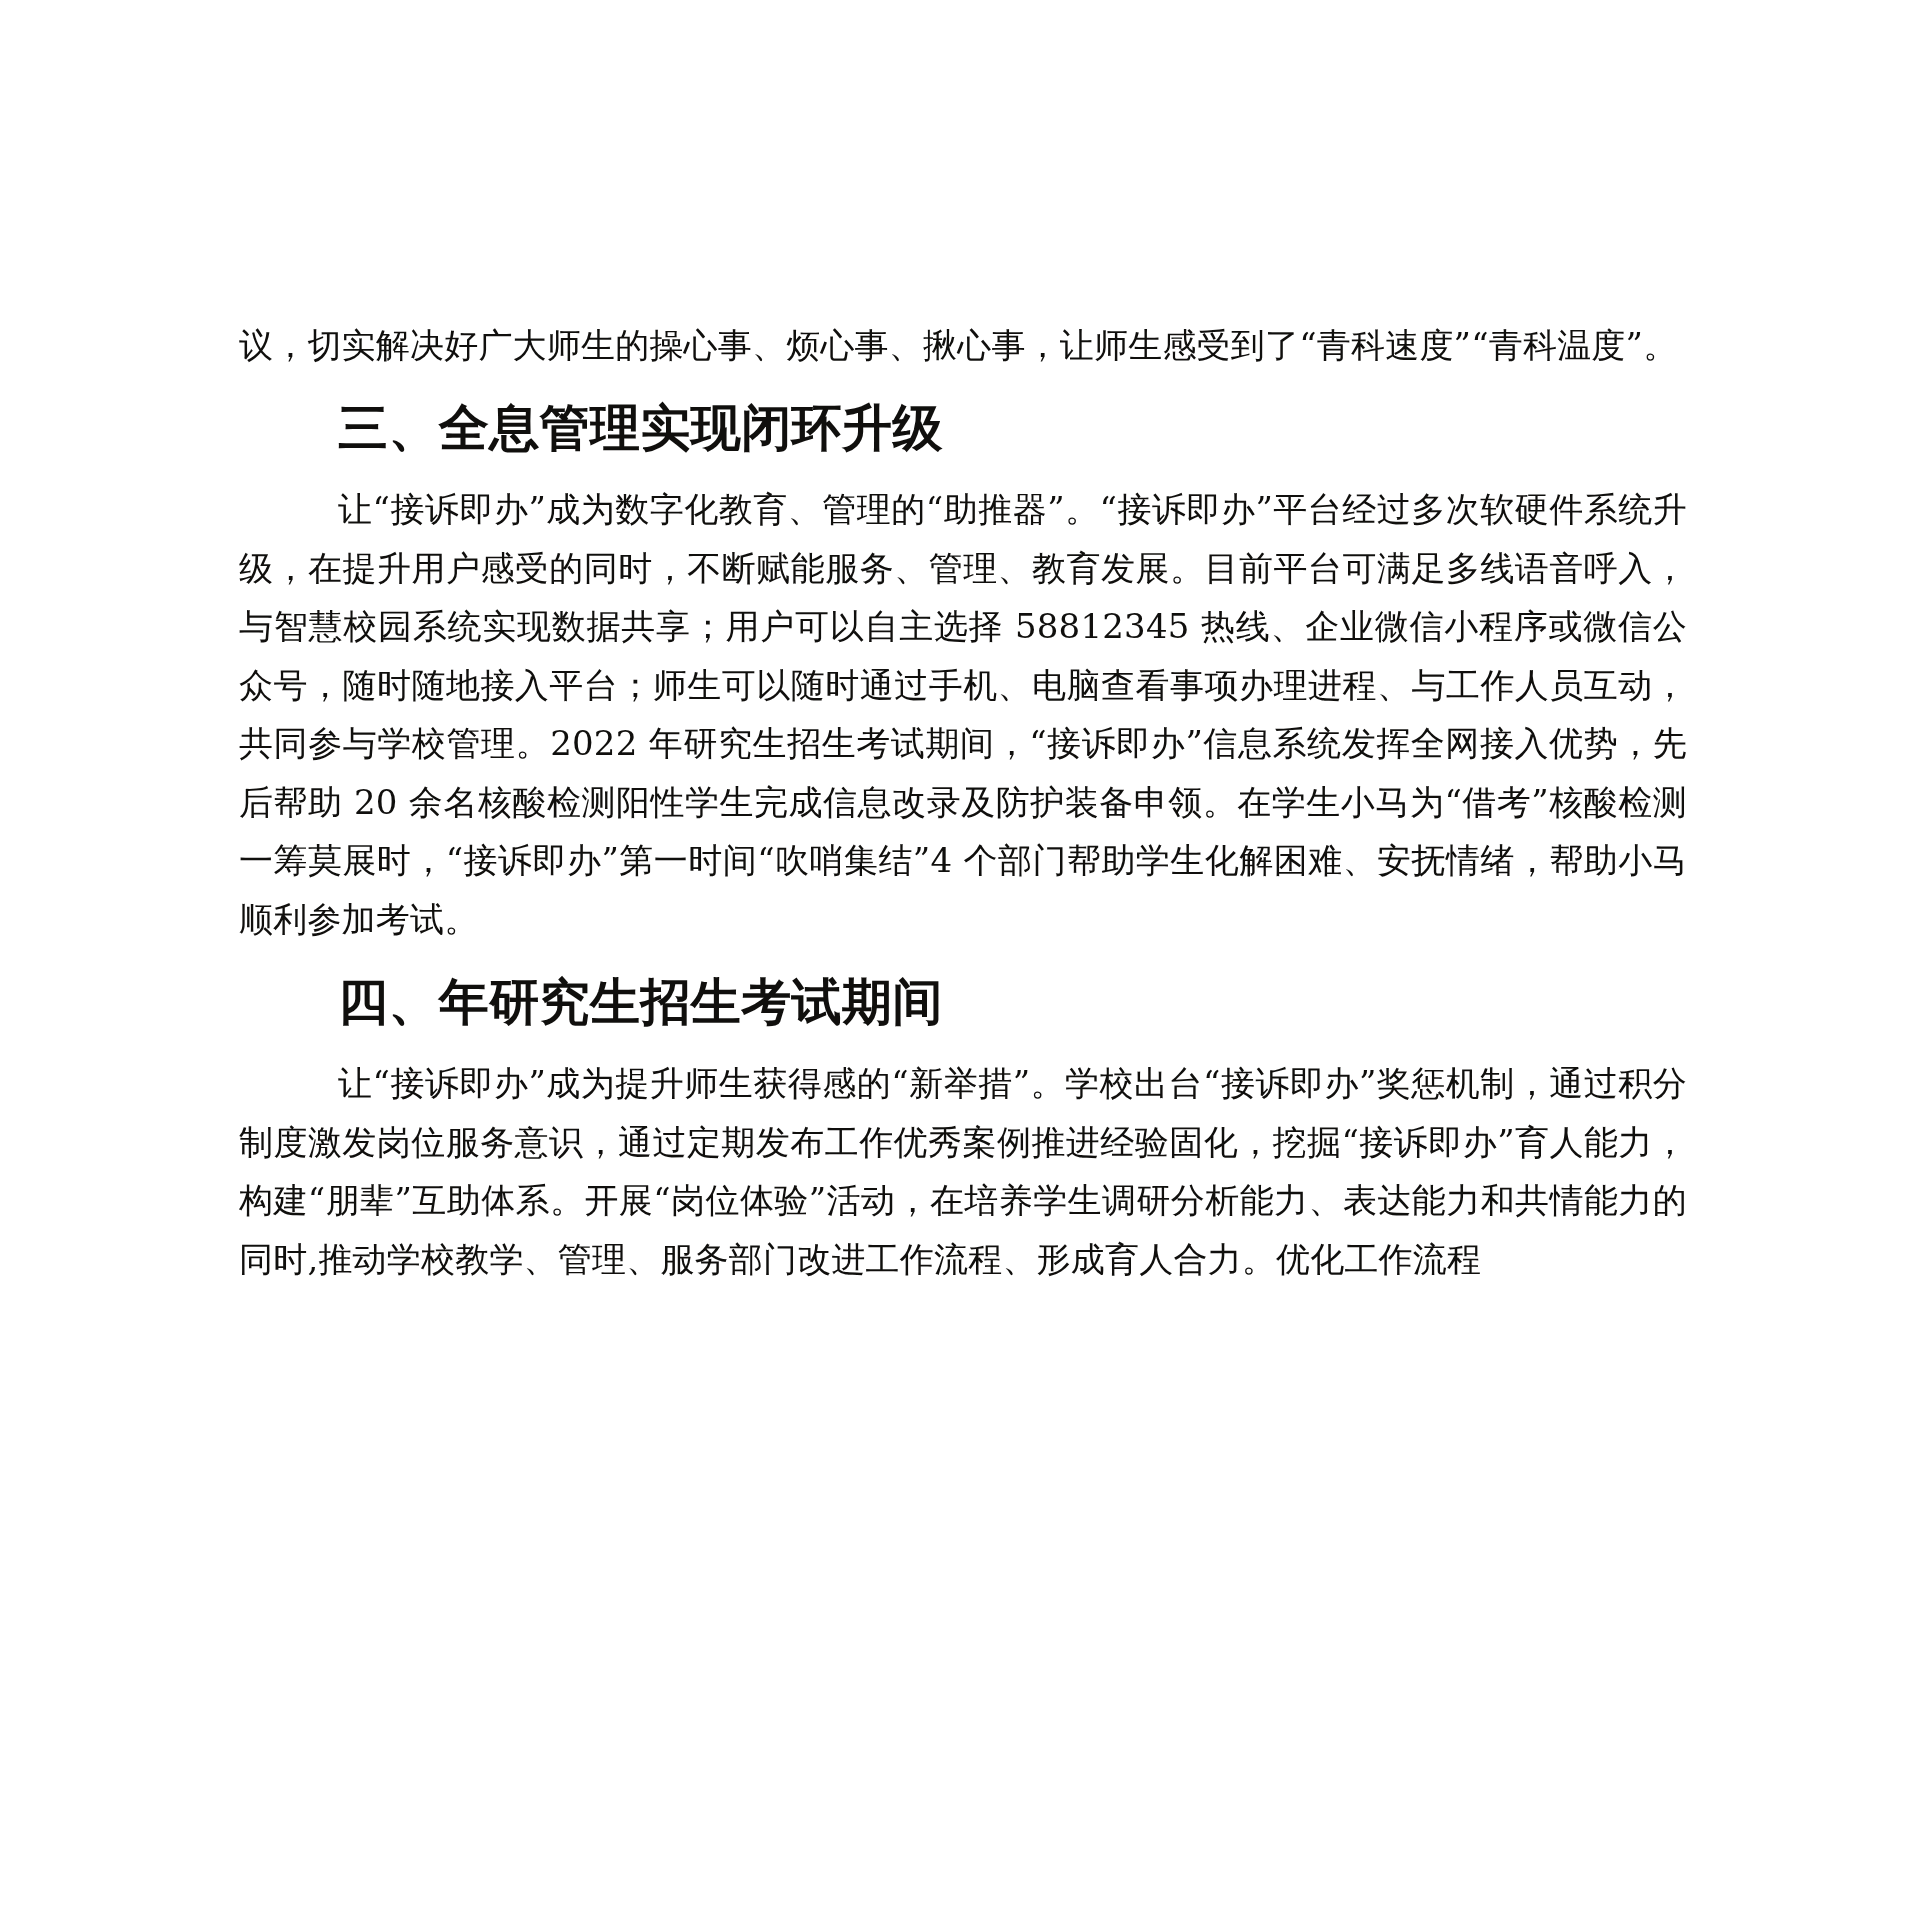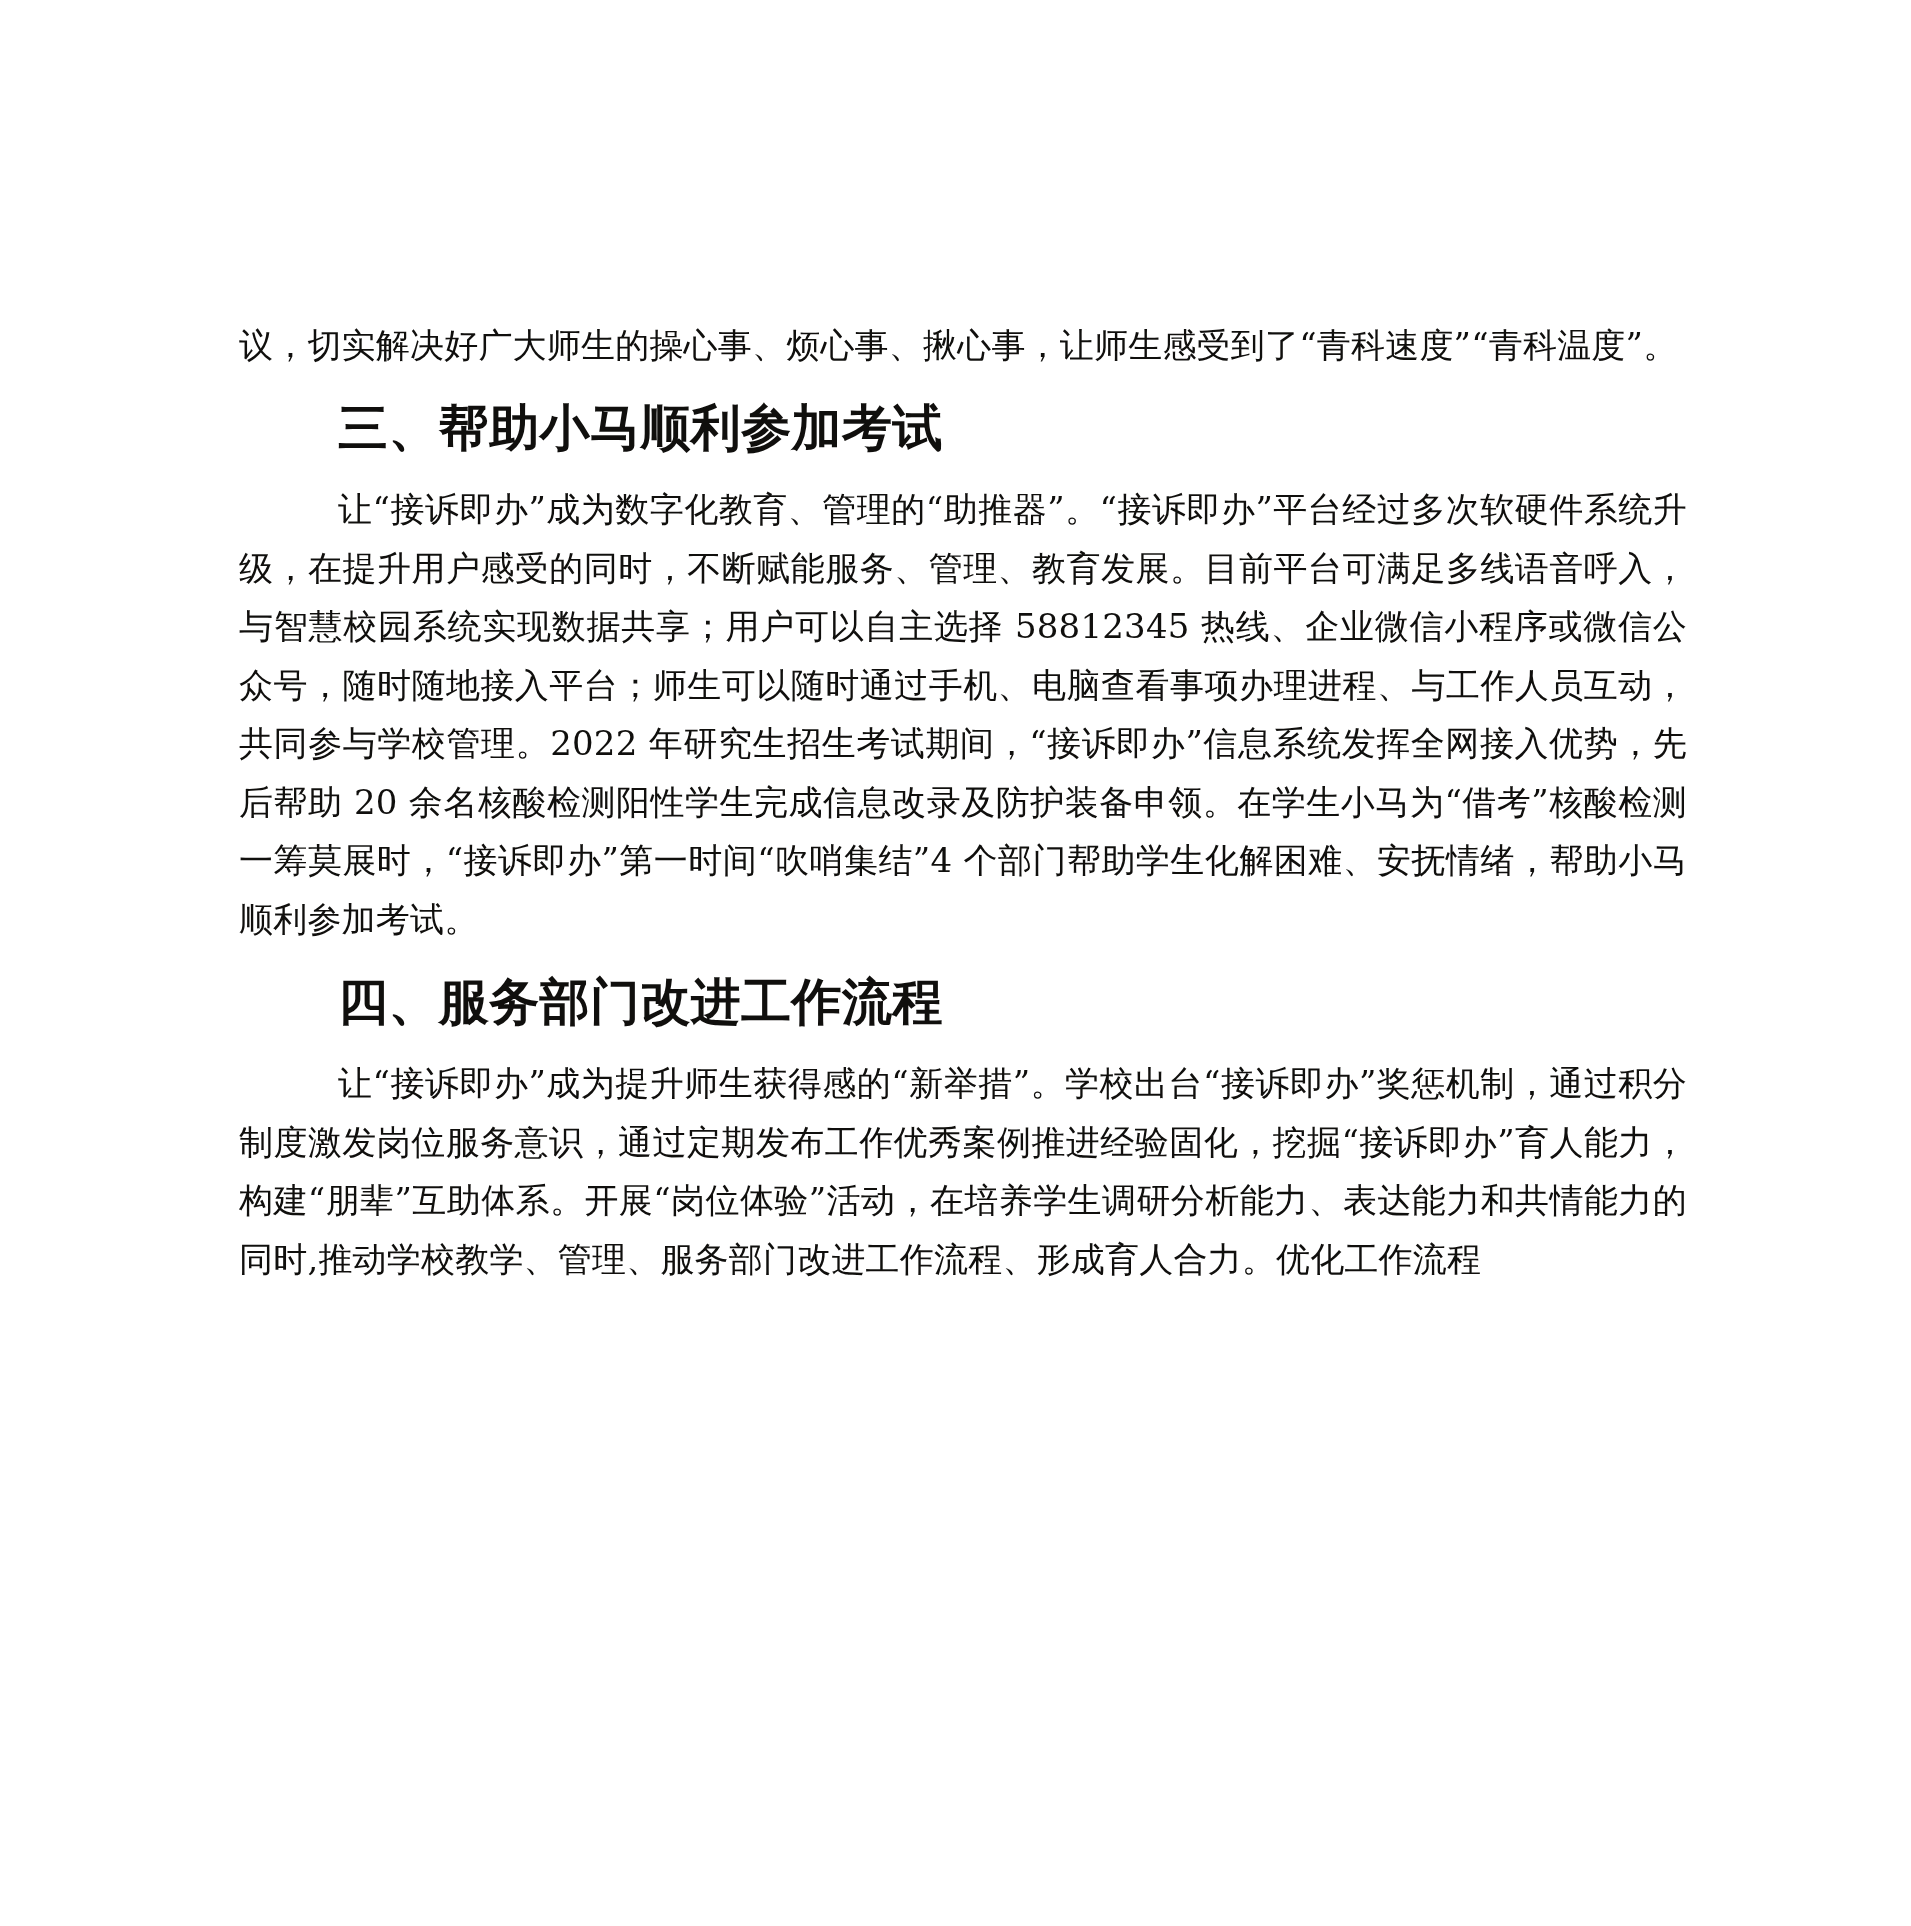--- a/index.html
+++ b/index.html
@@ -47,24 +47,24 @@
   }
 </style>
 </head>
 <body>
 
 <div class="page">
   <div class="content">
 
     <p class="body-text">议，切实解决好广大师生的操心事、烦心事、揪心事，让师生感受到了“青科速度”“青科温度”。</p>
 
-    <h2 class="section-heading">三、帮助小马顺利参加考试</h2>
+    <h2 class="section-heading">三、全息管理实现闭环升级</h2>
 
     <p class="body-text indent">让“接诉即办”成为数字化教育、管理的“助推器”。“接诉即办”平台经过多次软硬件系统升级，在提升用户感受的同时，不断赋能服务、管理、教育发展。目前平台可满足多线语音呼入，与智慧校园系统实现数据共享；用户可以自主选择 58812345 热线、企业微信小程序或微信公众号，随时随地接入平台；师生可以随时通过手机、电脑查看事项办理进程、与工作人员互动，共同参与学校管理。2022 年研究生招生考试期间，“接诉即办”信息系统发挥全网接入优势，先后帮助 20 余名核酸检测阳性学生完成信息改录及防护装备申领。在学生小马为“借考”核酸检测一筹莫展时，“接诉即办”第一时间“吹哨集结”4 个部门帮助学生化解困难、安抚情绪，帮助小马顺利参加考试。</p>
 
-    <h2 class="section-heading">四、服务部门改进工作流程</h2>
+    <h2 class="section-heading">四、年研究生招生考试期间</h2>
 
     <p class="body-text indent">让“接诉即办”成为提升师生获得感的“新举措”。学校出台“接诉即办”奖惩机制，通过积分制度激发岗位服务意识，通过定期发布工作优秀案例推进经验固化，挖掘“接诉即办”育人能力，构建“朋辈”互助体系。开展“岗位体验”活动，在培养学生调研分析能力、表达能力和共情能力的同时,推动学校教学、管理、服务部门改进工作流程、形成育人合力。优化工作流程</p>
 
   </div>
 
 </div>
 
 
 </body></html>

